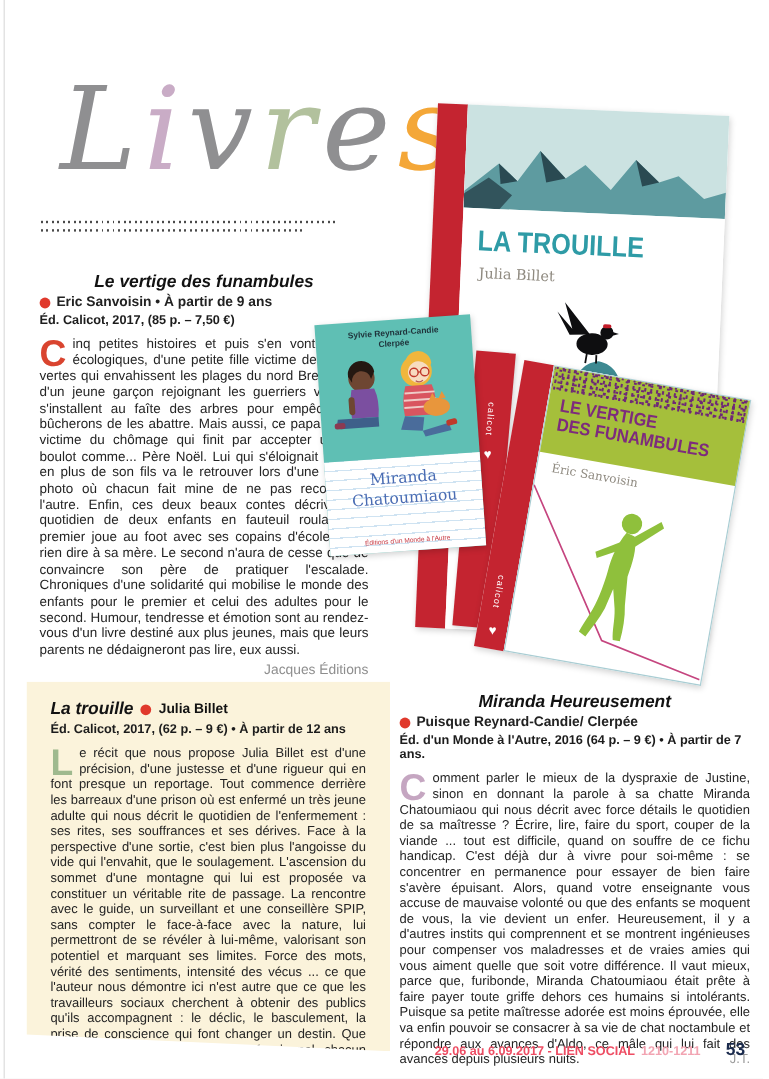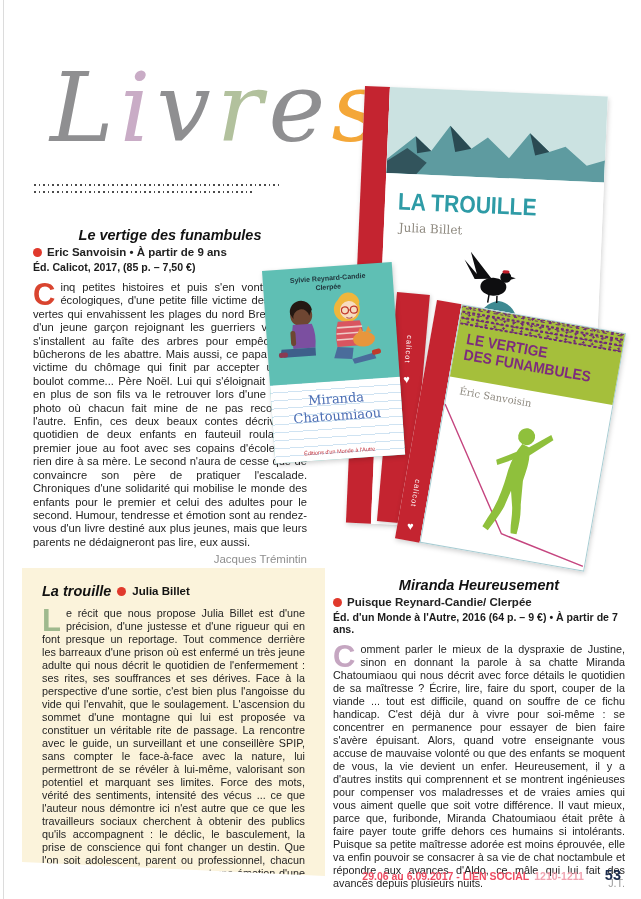--- a/index.html
+++ b/index.html
@@ -100,21 +100,21 @@
   <section class="review r1">
     <h2>Le vertige des funambules</h2>
     <div class="byline">
       <span class="dot"></span>
       <span>Eric Sanvoisin • À partir de 9 ans</span>
     </div>
     <div class="edition">Éd. Calicot, 2017, (85 p. – 7,50 €)</div>
     <p class="bodytext">
       <span class="dropcap" style="color: rgb(217, 68, 47);">C</span><span>inq petites histoires et puis s'en vont. Celles, écologiques, d'une petite fille victime des algues vertes qui envahissent les plages du nord Bretagne et d'un jeune garçon rejoignant les guerriers verts qui s'installent au faîte des arbres pour empêcher les bûcherons de les abattre. Mais aussi, ce papa divorcé victime du chômage qui finit par accepter un petit boulot comme... Père Noël. Lui qui s'éloignait de plus en plus de son fils va le retrouver lors d'une séance photo où chacun fait mine de ne pas reconnaître l'autre. Enfin, ces deux beaux contes décrivant le quotidien de deux enfants en fauteuil roulant. Le premier joue au foot avec ses copains d'école, sans rien dire à sa mère. Le second n'aura de cesse que de convaincre son père de pratiquer l'escalade. Chroniques d'une solidarité qui mobilise le monde des enfants pour le premier et celui des adultes pour le second. Humour, tendresse et émotion sont au rendez-vous d'un livre destiné aux plus jeunes, mais que leurs parents ne dédaigneront pas lire, eux aussi.</span>
     </p>
-    <div class="sig">Jacques Trémintin</div>
+    <div class="sig">Jacques Éditions</div>
   </section>
 
   <div class="cover cover-trouille">
     <div class="spine"></div>
     <div class="t-front">
       <div class="t-sky">
         <svg width="218" height="58" viewBox="0 0 218 58">
           <path d="M0,58 L0,44 L28,20 L44,34 L62,8 L84,30 L100,18 L122,38 L142,12 L162,30 L178,24 L200,42 L218,36 L218,58 Z" fill="#5E9BA0"></path>
           <path d="M0,58 L0,46 L20,32 L40,46 L30,58 Z" fill="#32545C"></path>
           <path d="M62,8 L84,30 L68,34 Z" fill="#2A4A52"></path>
@@ -203,20 +203,21 @@
       </svg>
     </div>
   </div>
 
   <section class="review ybox">
     <h2>
       <span>La trouille</span>
       <span class="dot"></span>
       <span class="byline-inline">Julia Billet</span>
     </h2>
+    <div class="edition">Éd. Calicot, 2017, (62 p. – 9 €) • À partir de 12 ans</div>
     <p class="bodytext">
       <span class="dropcap" style="color: rgb(159, 185, 142);">L</span><span>e récit que nous propose Julia Billet est d'une précision, d'une justesse et d'une rigueur qui en font presque un reportage. Tout commence derrière les barreaux d'une prison où est enfermé un très jeune adulte qui nous décrit le quotidien de l'enfermement : ses rites, ses souffrances et ses dérives. Face à la perspective d'une sortie, c'est bien plus l'angoisse du vide qui l'envahit, que le soulagement. L'ascension du sommet d'une montagne qui lui est proposée va constituer un véritable rite de passage. La rencontre avec le guide, un surveillant et une conseillère SPIP, sans compter le face-à-face avec la nature, lui permettront de se révéler à lui-même, valorisant son potentiel et marquant ses limites. Force des mots, vérité des sentiments, intensité des vécus ... ce que l'auteur nous démontre ici n'est autre que ce que les travailleurs sociaux cherchent à obtenir des publics qu'ils accompagnent : le déclic, le basculement, la prise de conscience qui font changer un destin. Que l'on soit adolescent, parent ou professionnel, chacun pourra retrouver ici une richesse et une émotion d'une grande force.</span>
       <span class="sig-inline">J.T.</span>
     </p>
   </section>
 
   <section class="review r3">
     <h2>Miranda Heureusement</h2>
     <div class="byline">
       <span class="dot"></span>

